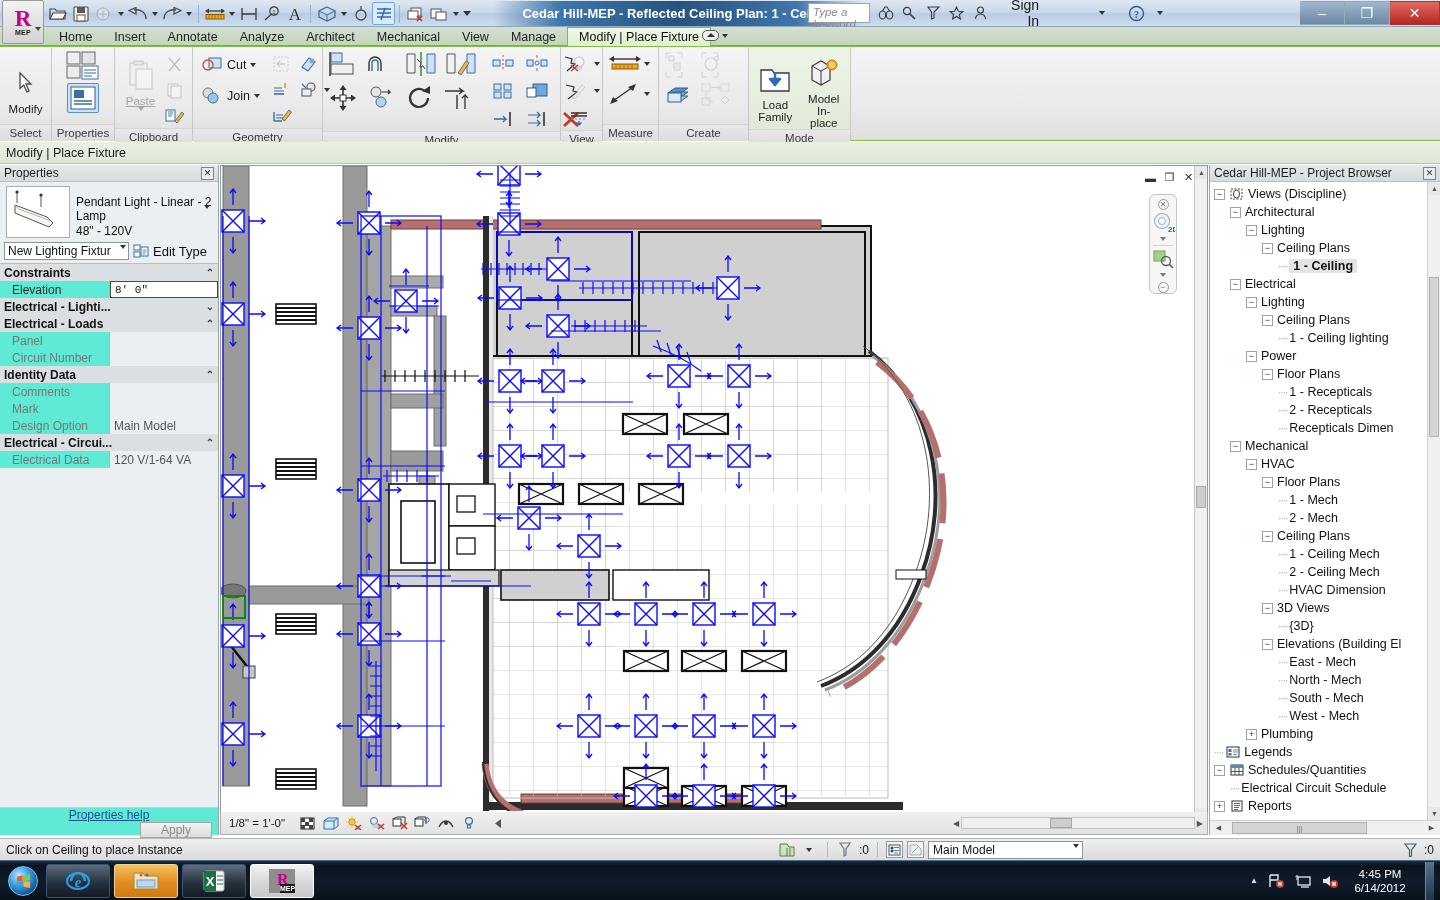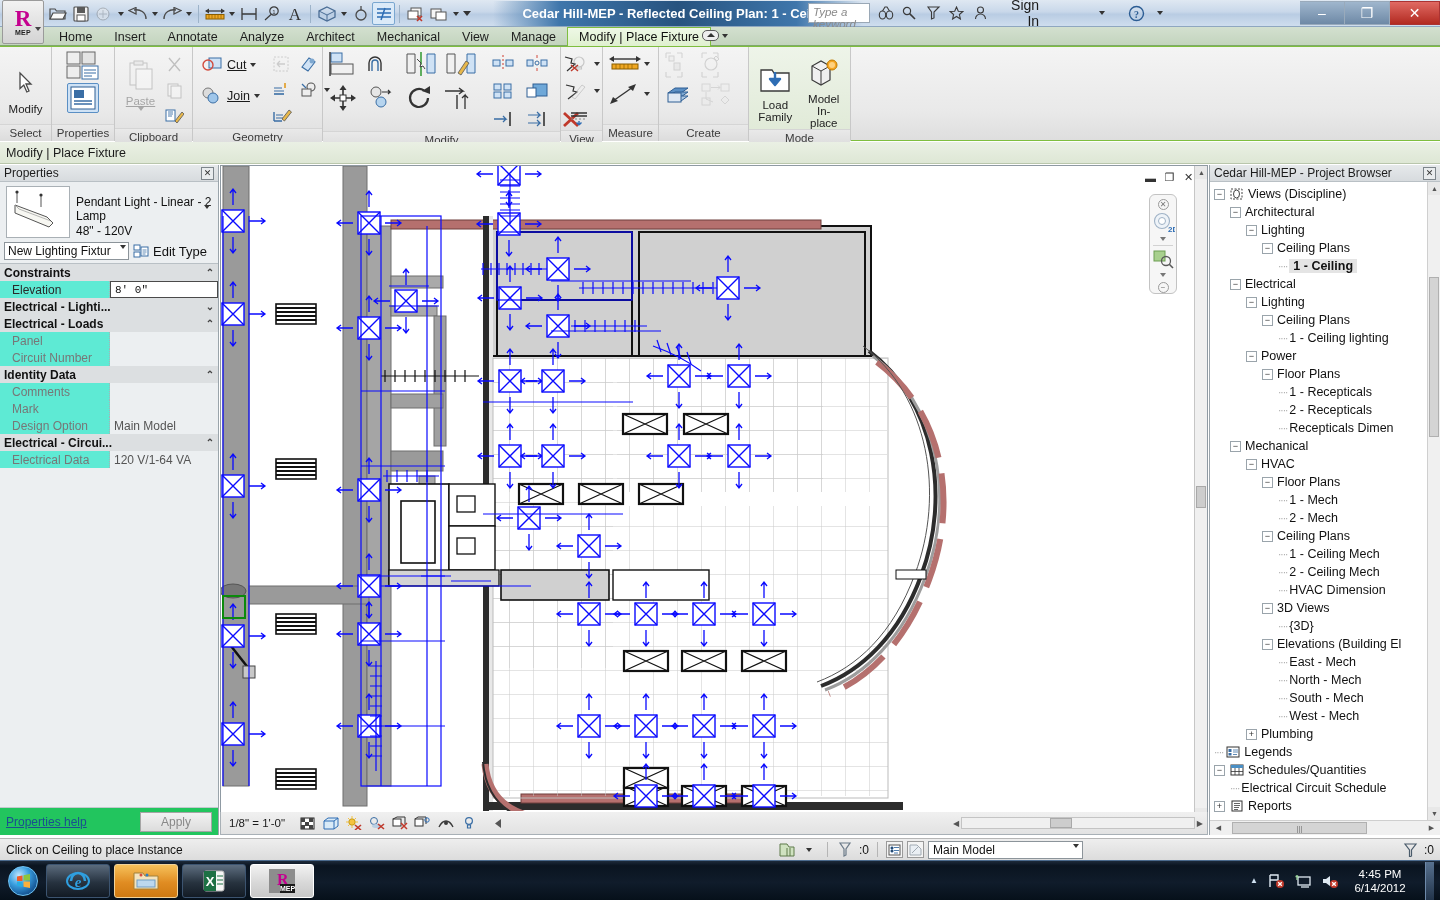--- a/index.html
+++ b/index.html
@@ -98,21 +98,21 @@
   .panel-body { flex:1; display:flex; align-items:center; padding:2px 6px 0 6px; }
   .panel-label { height:17px; line-height:17px; text-align:center; font-size:11.5px; color:#3a3a3a;
      border-top:1px solid #d5d5d5; background:linear-gradient(to bottom,#e9e9e9,#dcdcdc);}
   .big-btn { width:58px; display:flex;flex-direction:column;align-items:center;justify-content:flex-start;
      padding-top:4px; font-size:11.5px; color:#222; }
   .big-btn .glyph { height:40px;display:flex;align-items:center;justify-content:center;}
   .big-btn .lbl { text-align:center; line-height:12px;}
   .sm-grid { display:flex; flex-direction:column; gap:2px; }
   .sm-row { display:flex; align-items:center; gap:3px;}
   .sm-btn { width:24px;height:24px;display:flex;align-items:center;justify-content:center;}
-  .txt-btn { display:flex;align-items:center;gap:4px;font-size:12.5px;color:#1a1a1a;height:26px;padding:0 2px;text-decoration:underline;}
+  .txt-btn { display:flex;align-items:center;gap:4px;font-size:12.5px;color:#1a1a1a;height:26px;padding:0 2px;}
   .dis { opacity:.35; }
   .prop-sel { border:1px solid #5a8fc4; background:#cfe2f5; border-radius:2px; }
 
   
   .optbar { position:absolute; left:0; top:142px; width:1440px; height:22px;
     background:linear-gradient(to bottom,#eaf0e4,#dee7d5);
     border-bottom:1px solid #b9c6ac; display:flex; align-items:center; padding-left:6px;
     font-size:12.5px; color:#1a1a1a;}
 
   
@@ -137,21 +137,21 @@
   .prow { display:flex; height:17px; align-items:stretch; font-size:12px; }
   .prow.grp { background:#dcdfe1; font-weight:bold; color:#111; }
   .prow.grp .gname{ flex:1; display:flex;align-items:center;padding-left:4px;}
   .prow.grp .chev{ width:16px;display:flex;align-items:center;justify-content:center;font-size:10px;color:#444;}
   .pkey { width:110px; display:flex;align-items:center; padding-left:12px; color:#2a2a2a;
      border-right:1px dotted #aab0b5; background:#5eead4;text-align:center;}
   .pkey.grey { color:#777; }
   .pval { flex:1; display:flex;align-items:center;padding-left:4px; color:#555; background:#eceff1;}
   .pval.input { background:#fff; border:1px solid #4a4a4a; color:#111; font-family:"Liberation Mono",monospace; font-size:11px;}
   .props-foot { margin-top:auto; height:28px; display:flex; align-items:center; padding:0 6px;
-     border-top:1px solid #c3c9cd; background:#22c55e;}
+     border-top:1px solid #c3c9cd; background:#5eead4;flex-direction:column;}
   .props-help { color:#1a4f8f; text-decoration:underline; font-size:12px; }
   .apply-btn { margin-left:auto; width:72px;height:20px; background:linear-gradient(to bottom,#f2f2f2,#dcdcdc);
      border:1px solid #a5a5a5; display:flex;align-items:center;justify-content:center; font-size:12px; color:#888;}
 
   
   .canvas-wrap { position:absolute; left:220px; top:165px; width:988px; height:670px;
      background:#fff; border:1px solid #8f9aa3; overflow:hidden;}
   .canvas-inner { position:absolute; left:0; top:0; width:970px; height:645px; }
   .cv-winbtns { position:absolute; right:12px; top:5px; display:flex; gap:6px; color:#333; font-size:11px; z-index:8;}
   .cv-winbtns span{width:13px;height:13px;display:flex;align-items:center;justify-content:center;}

